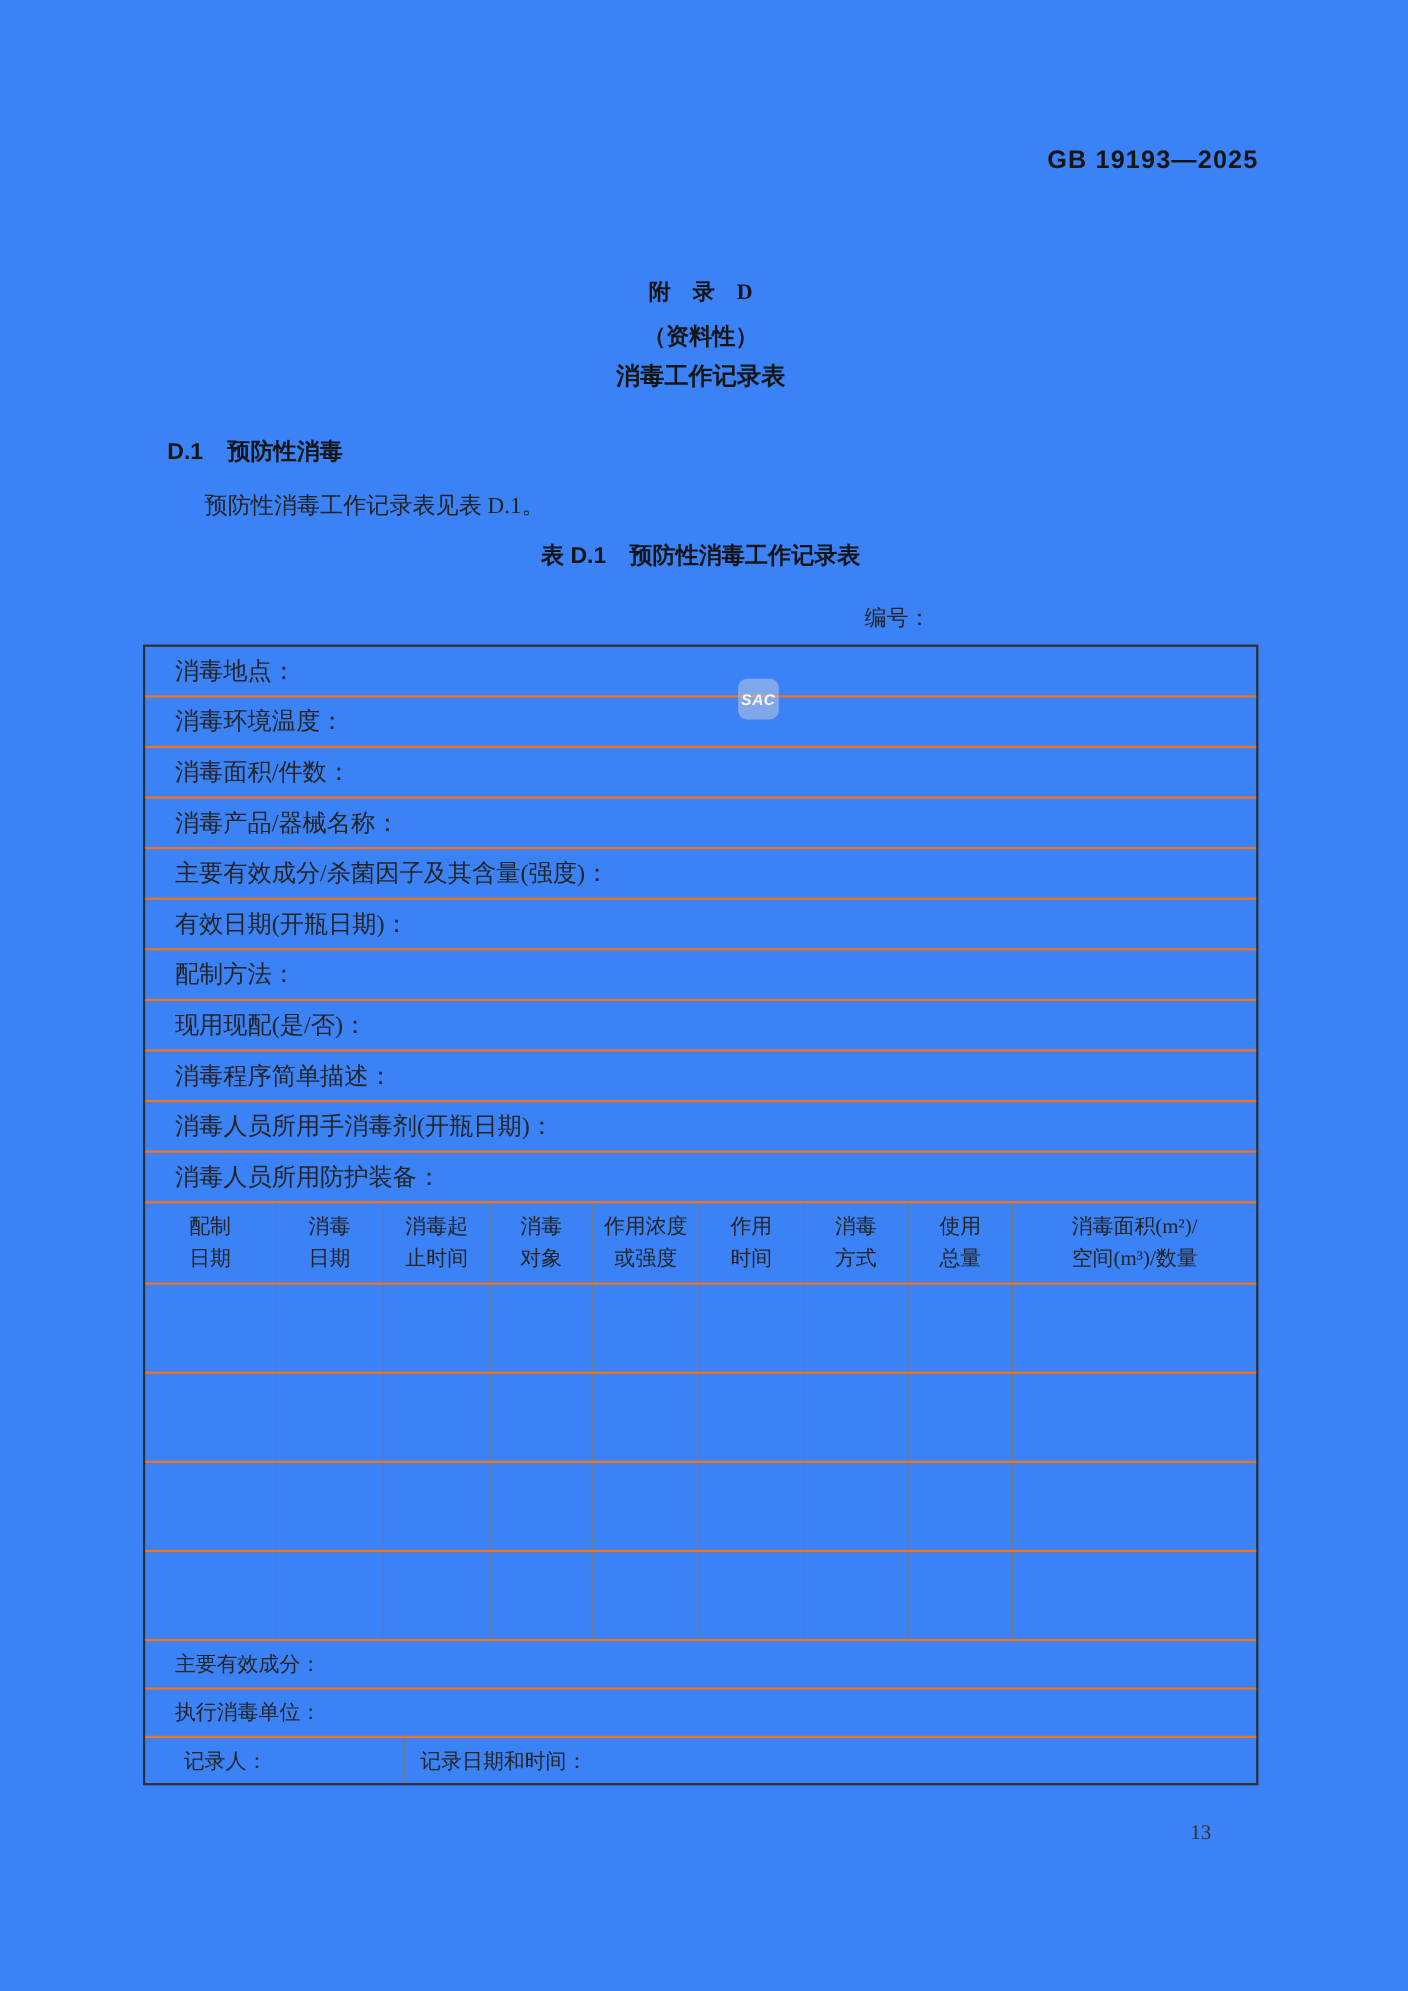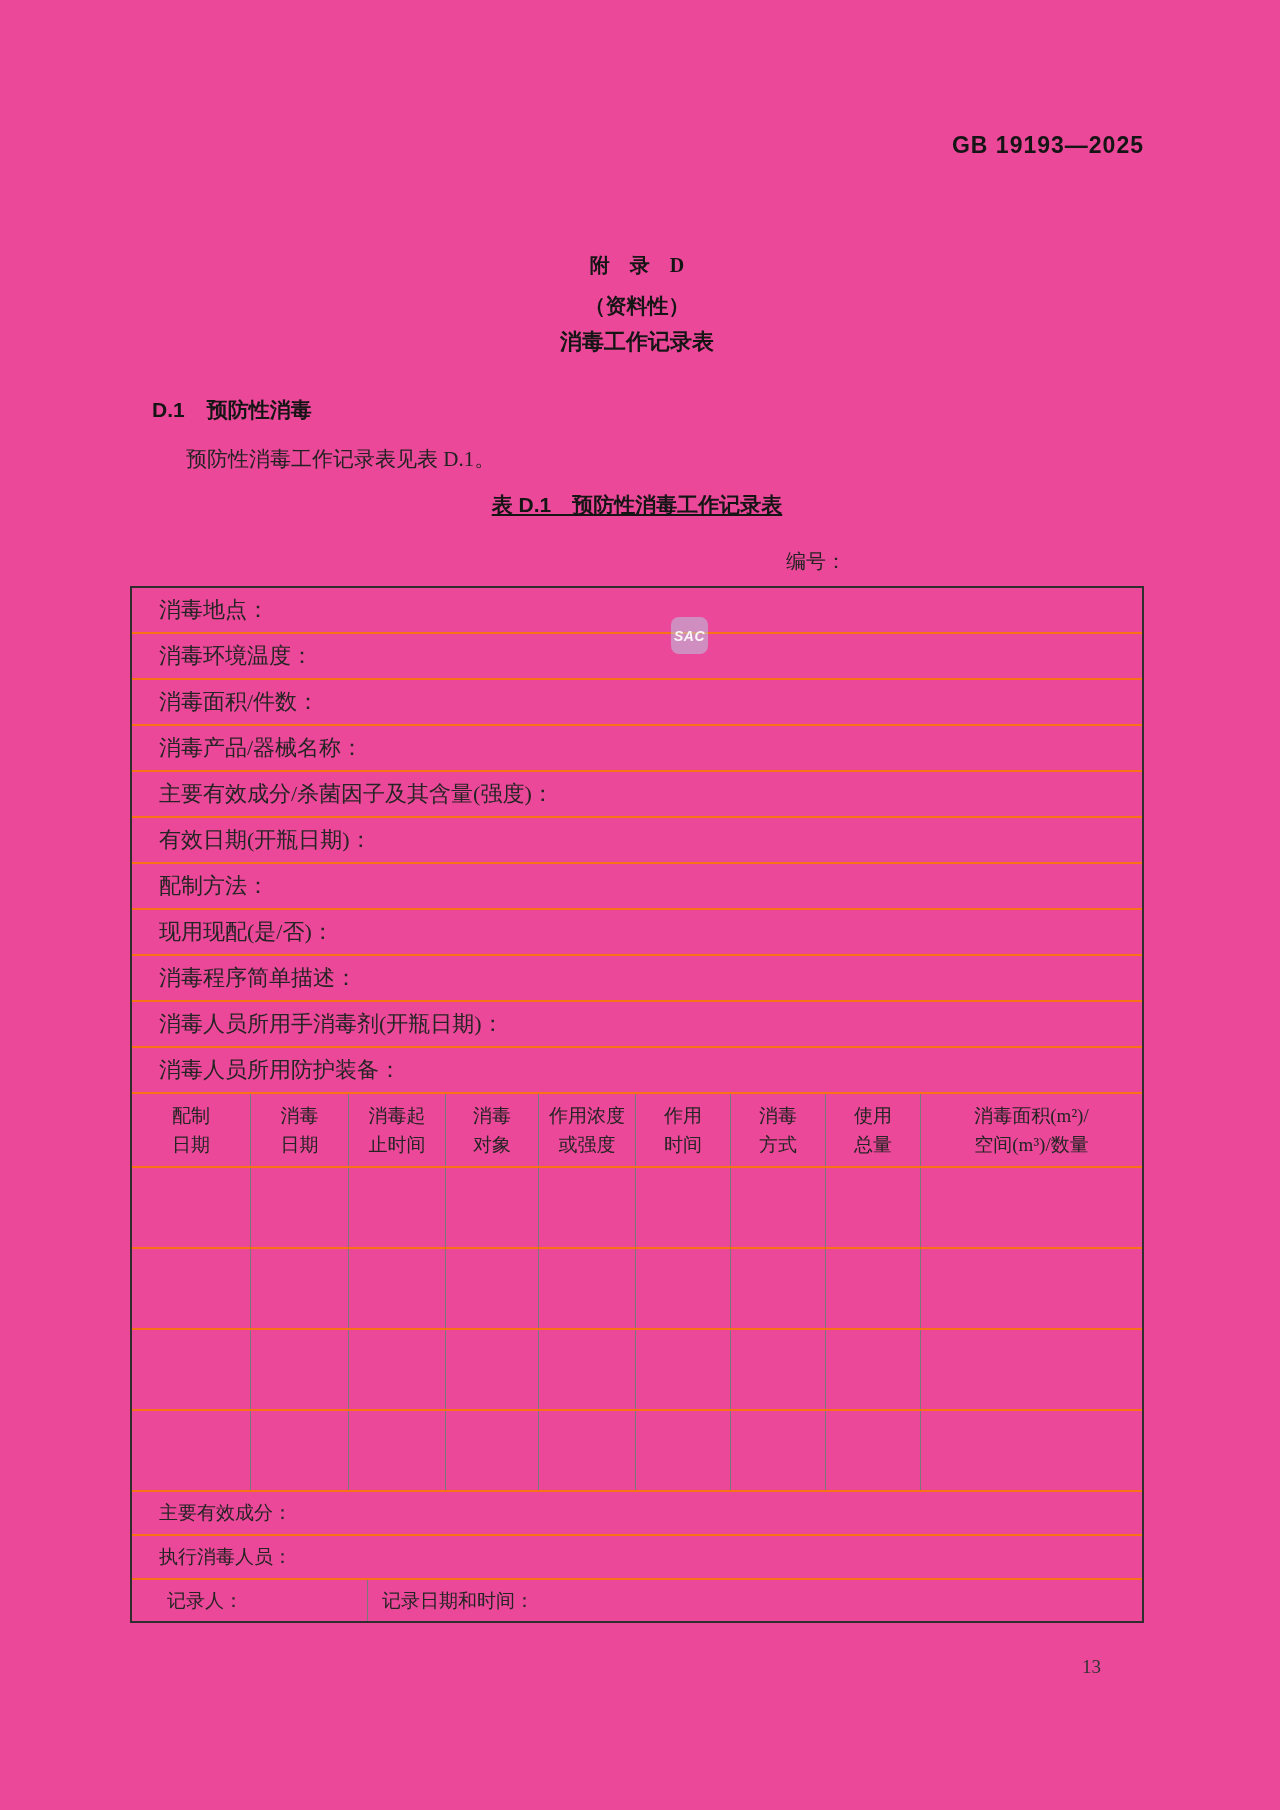--- a/index.html
+++ b/index.html
@@ -1,18 +1,18 @@
 <!DOCTYPE html>
 <html><head>
 <meta charset="utf-8">
 <style>
   html,body { margin:0; padding:0; background:#e8e8e8; }
   .page {
     position:relative; width:1280px; height:1810px; margin:0 auto;
-    background:#ec4899; overflow:hidden;
+    background:#3b82f6; overflow:hidden;
     font-family:"Liberation Serif","DejaVu Serif",serif; color:#1f1f1f;
   }
 
   .std-code {
     position:absolute; top:132px; right:136px;
     font-family:"Liberation Sans","DejaVu Sans",sans-serif;
     font-weight:bold; font-size:23px; letter-spacing:1px; color:#151515;
   }
 
   .title-line { position:absolute; left:130px; width:1014px; text-align:center;
@@ -23,21 +23,21 @@
 
   .section-heading { position:absolute; left:152px; top:396px;
     font-family:"Liberation Sans","DejaVu Sans",sans-serif; font-weight:bold;
     font-size:21px; color:#151515; }
   .section-heading .num { margin-right:22px; }
 
   .paragraph { position:absolute; left:186px; top:445px; font-size:21px; color:#222; }
 
   .table-caption { position:absolute; left:130px; width:1014px; top:491px; text-align:center;
     font-family:"Liberation Sans","DejaVu Sans",sans-serif; font-weight:bold;
-    font-size:21px; color:#151515;text-decoration:underline; }
+    font-size:21px; color:#151515; }
 
   .serial-label { position:absolute; left:786px; top:548px; font-size:20px; color:#222; }
 
   .record-table {
     position:absolute; left:130px; top:586px; width:1014px;
     border:2px solid #2e2e2e; box-sizing:border-box; background:transparent;
   }
   .t-row { border-top:2px solid #f97316; }
   .t-row:first-child { border-top:none; }
 
@@ -191,21 +191,21 @@
         <div class="empty-cell"></div>
         <div class="empty-cell"></div>
         <div class="empty-cell"></div>
         <div class="empty-cell"></div>
         <div class="empty-cell"></div>
         <div class="empty-cell"></div>
         <div class="empty-cell"></div>
     </div>
 
     <div class="t-row footer-row">主要有效成分：</div>
-    <div class="t-row footer-row">执行消毒人员：</div>
+    <div class="t-row footer-row">执行消毒单位：</div>
 
     <div class="t-row record-row">
       <div class="record-cell">记录人：</div>
       <div class="record-cell datetime">记录日期和时间：</div>
     </div>
 
   </div>
 
   <div class="page-number">13</div>
 

